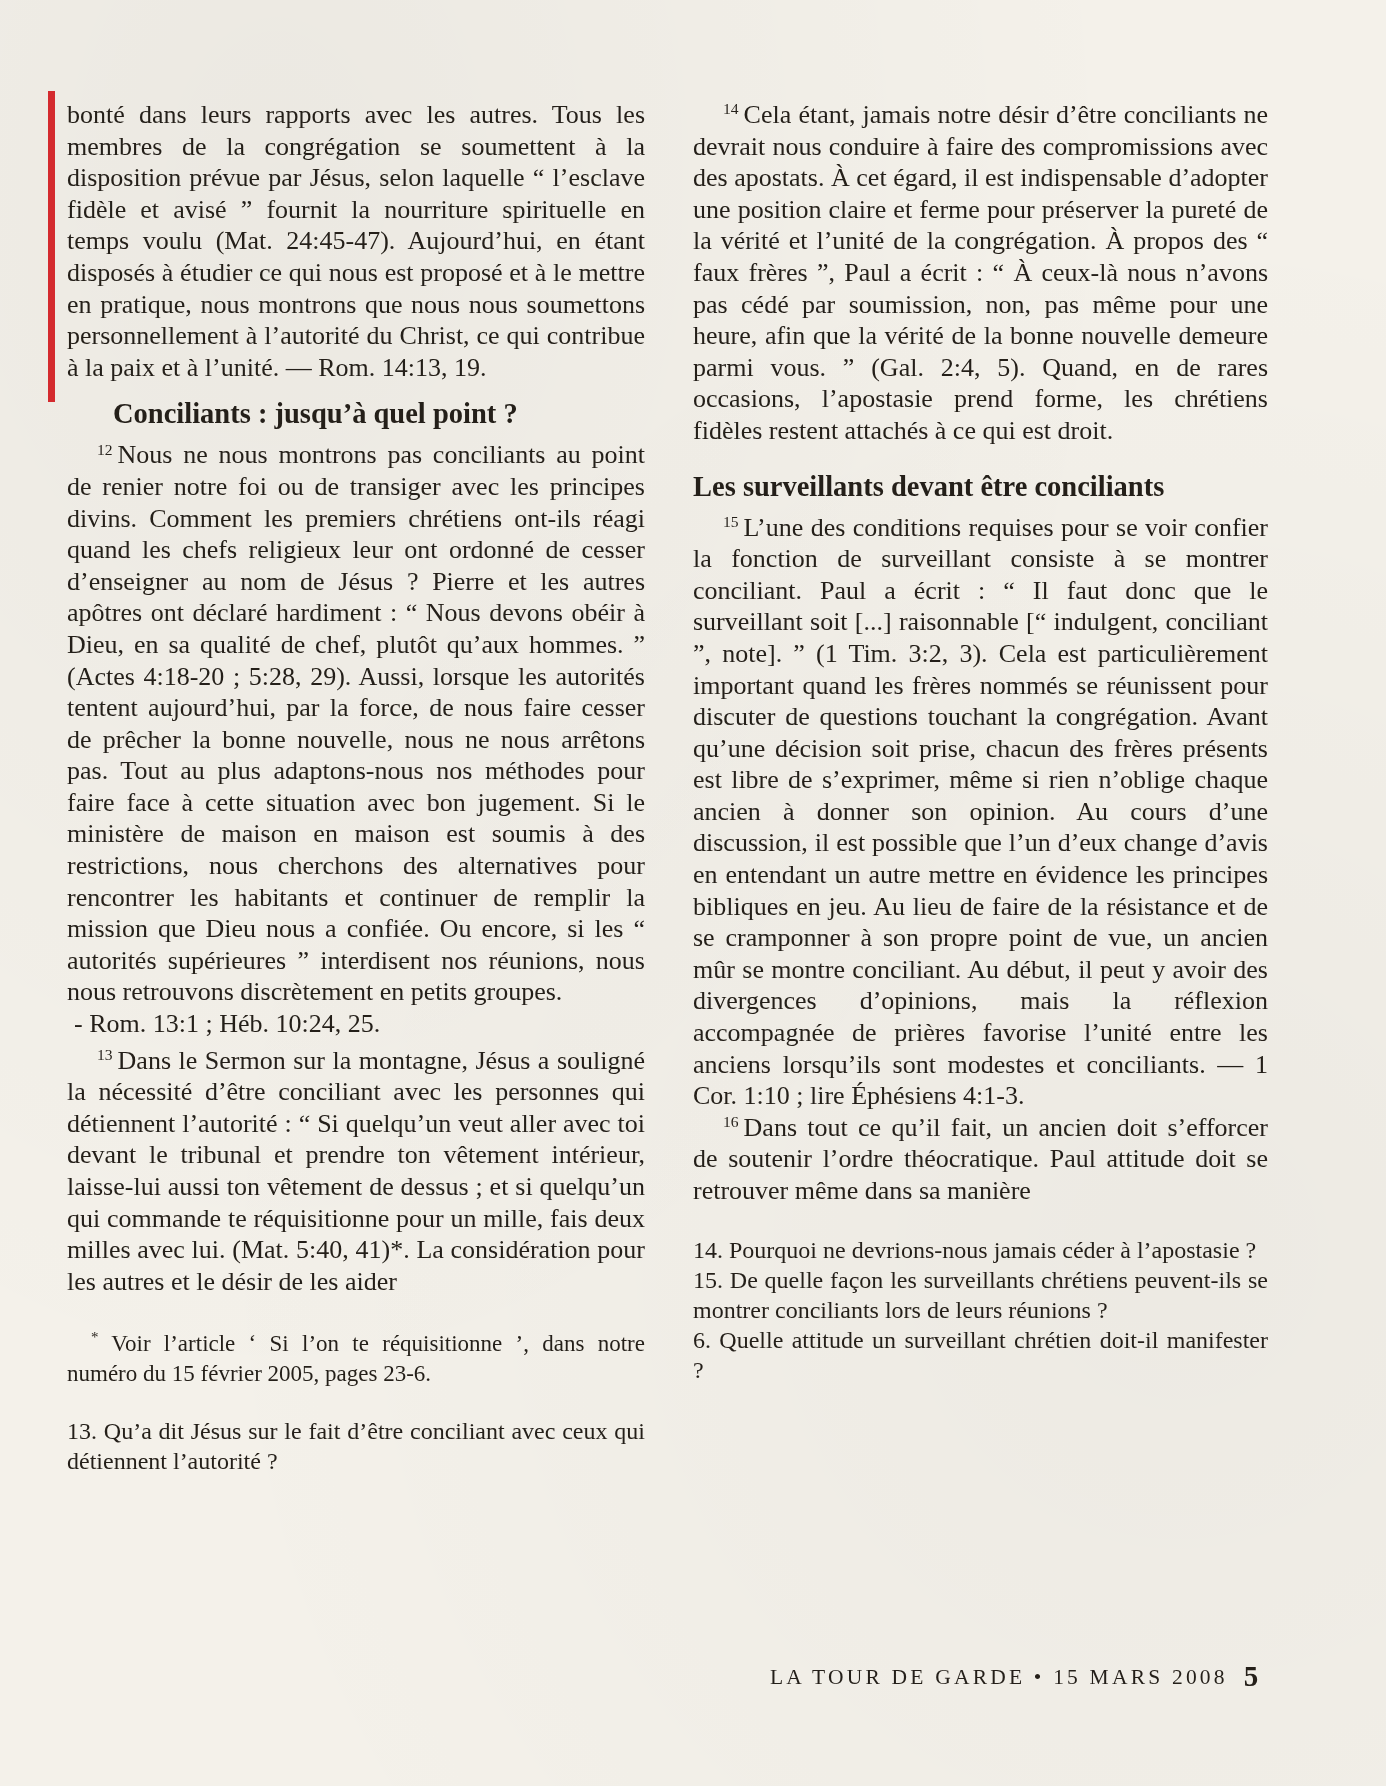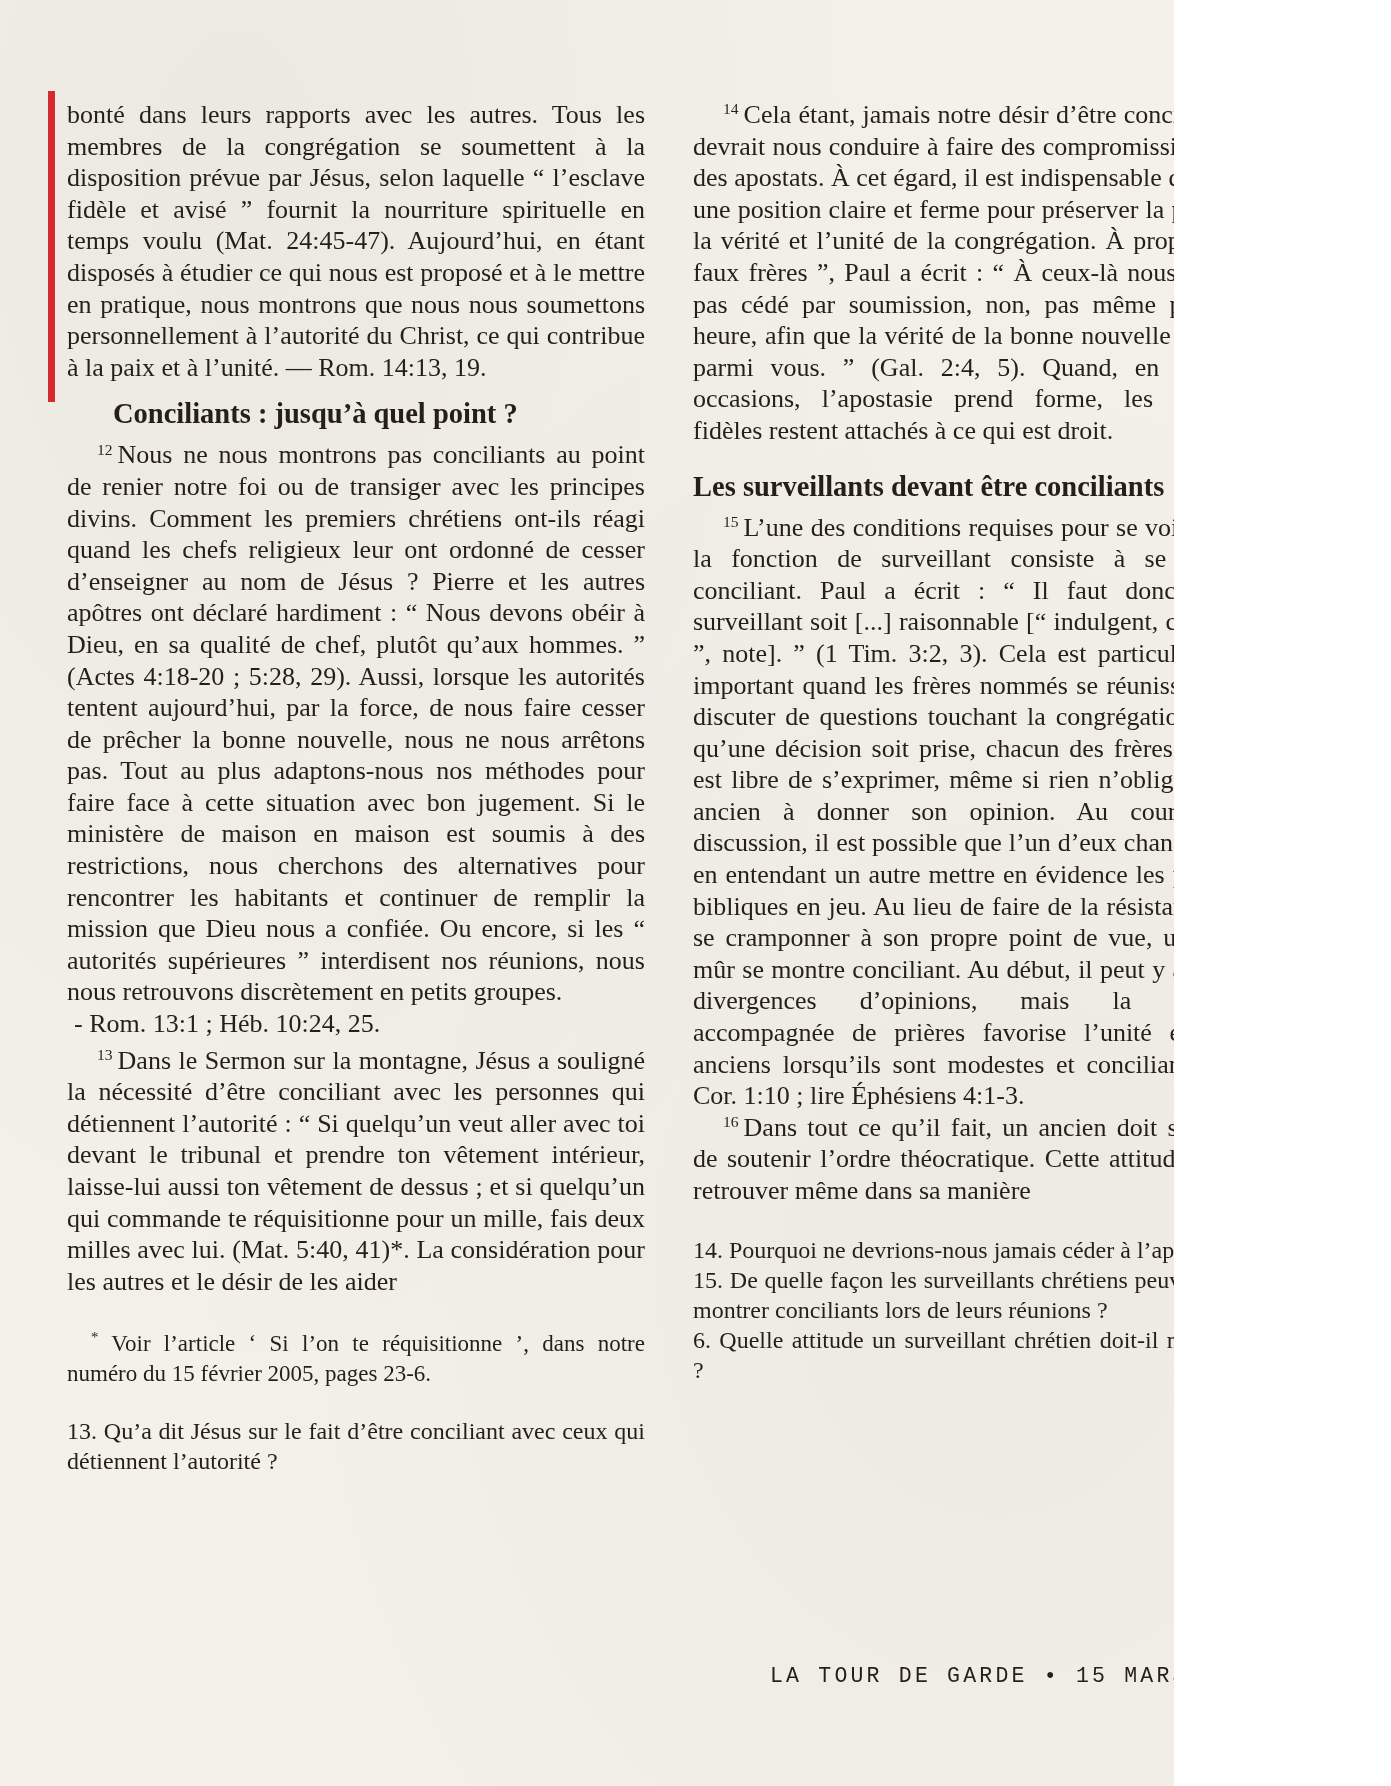--- a/index.html
+++ b/index.html
@@ -1,18 +1,18 @@
 <!DOCTYPE html>
 <html lang="fr"><head>
 <meta charset="utf-8">
 <style>
   html, body { margin:0; padding:0; }
   .page {
     position: relative;
-    width: 1174px;
+    width: 1386px;
     height: 1786px;
     background:
       radial-gradient(ellipse at 20% 10%, rgba(0,0,0,0.035), rgba(0,0,0,0) 55%),
       radial-gradient(ellipse at 85% 70%, rgba(0,0,0,0.03), rgba(0,0,0,0) 60%),
       #f4f1ea;
     font-family: "Liberation Serif", serif;
     color: #241f19;
     overflow: hidden;
   }
   .red-bar {
@@ -69,21 +69,21 @@
     margin-top: 28px;
     font-size: 24px;
     line-height: 30px;
   }
   .questions p { margin: 0; }
   .italic-ref { }
   .footer {
     position: absolute;
     left: 770px;
     top: 1660px;
-    font-family: Liberation Mono, monospace;
+    font-family: Liberation Serif, serif;
     font-size: 21.5px;
     letter-spacing: 3.2px;
     color: #241f19;
     white-space: nowrap;
   }
   .footer .pagenum {
     font-size: 29px;
     font-weight: 600;
     letter-spacing: 0;
     margin-left: 16px;
@@ -116,21 +116,21 @@
   </div>
 
   <div class="col col-right">
 
     <p class="indent"><sup class="pnum">14</sup><span>Cela étant, jamais notre désir d’être conciliants ne devrait nous conduire à faire des compromissions avec des apostats. À cet égard, il est indispensable d’adopter une position claire et ferme pour préserver la pureté de la vérité et l’unité de la congrégation. À propos des “ faux frères ”, Paul a écrit : “ À ceux-là nous n’avons pas cédé par soumission, non, pas même pour une heure, afin que la vérité de la bonne nouvelle demeure parmi vous. ” (Gal. 2:4, 5). Quand, en de rares occasions, l’apostasie prend forme, les chrétiens fidèles restent attachés à ce qui est droit.</span></p>
 
     <h2 class="heading heading-right">Les surveillants devant être conciliants</h2>
 
     <p class="indent"><sup class="pnum">15</sup><span>L’une des conditions requises pour se voir confier la fonction de surveillant consiste à se montrer conciliant. Paul a écrit : “ Il faut donc que le surveillant soit [...] raisonnable [“ indulgent, conciliant ”, note]. ” (1 Tim. 3:2, 3). Cela est particulièrement important quand les frères nommés se réunissent pour discuter de questions touchant la congrégation. Avant qu’une décision soit prise, chacun des frères présents est libre de s’exprimer, même si rien n’oblige chaque ancien à donner son opinion. Au cours d’une discussion, il est possible que l’un d’eux change d’avis en entendant un autre mettre en évidence les principes bibliques en jeu. Au lieu de faire de la résistance et de se cramponner à son propre point de vue, un ancien mûr se montre conciliant. Au début, il peut y avoir des divergences d’opinions, mais la réflexion accompagnée de prières favorise l’unité entre les anciens lorsqu’ils sont modestes et conciliants. — 1 Cor. 1:10 ; </span><span class="italic-ref">lire Éphésiens 4:1-3</span><span>.</span></p>
 
-    <p class="indent"><sup class="pnum">16</sup><span>Dans tout ce qu’il fait, un ancien doit s’efforcer de soutenir l’ordre théocratique. Cette attitude doit se retrouver même dans sa manière</span></p>
+    <p class="indent"><sup class="pnum">16</sup><span>Dans tout ce qu’il fait, un ancien doit s’efforcer de soutenir l’ordre théocratique. Paul attitude doit se retrouver même dans sa manière</span></p>
 
     <div class="questions">
       <p>14. Pourquoi ne devrions-nous jamais céder à l’apostasie ?</p>
       <p>15. De quelle façon les surveillants chrétiens peuvent-ils se montrer conciliants lors de leurs réunions ?</p>
       <p>6. Quelle attitude un surveillant chrétien doit-il manifester ?</p>
     </div>
   </div>
 
   <div class="footer">
     <span>LA TOUR DE GARDE • 15 MARS 2008</span><span class="pagenum">5</span>

